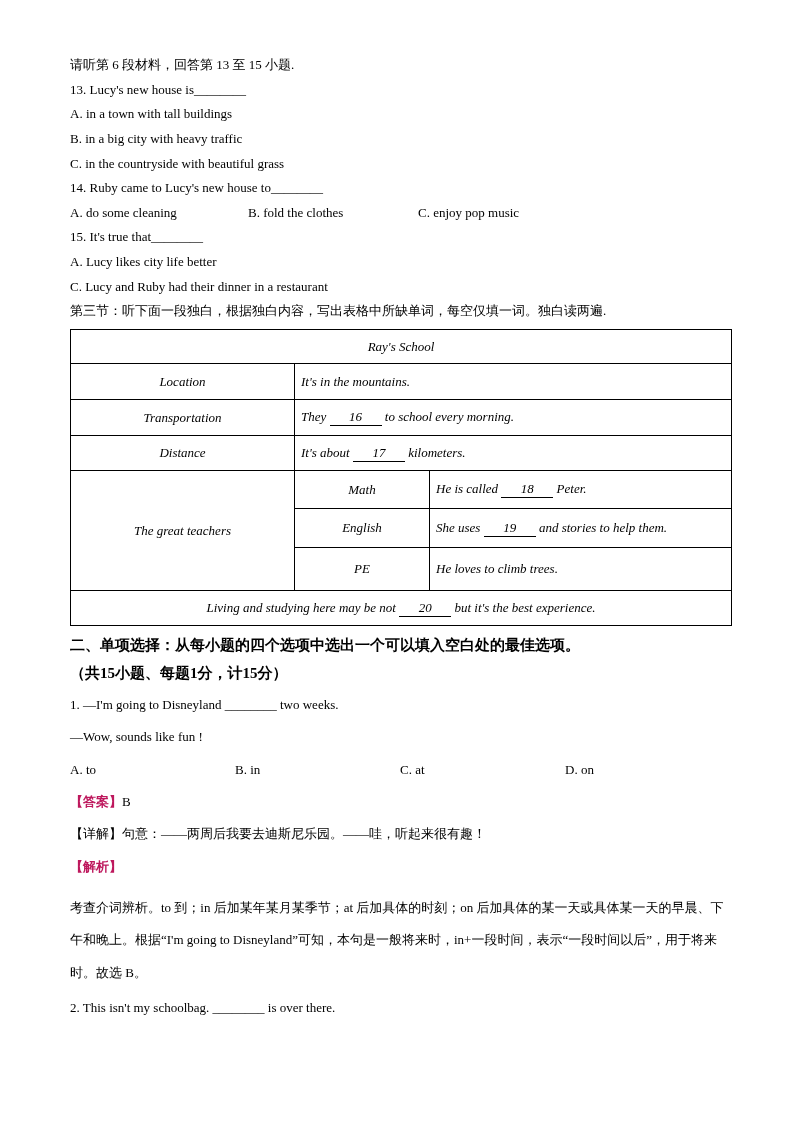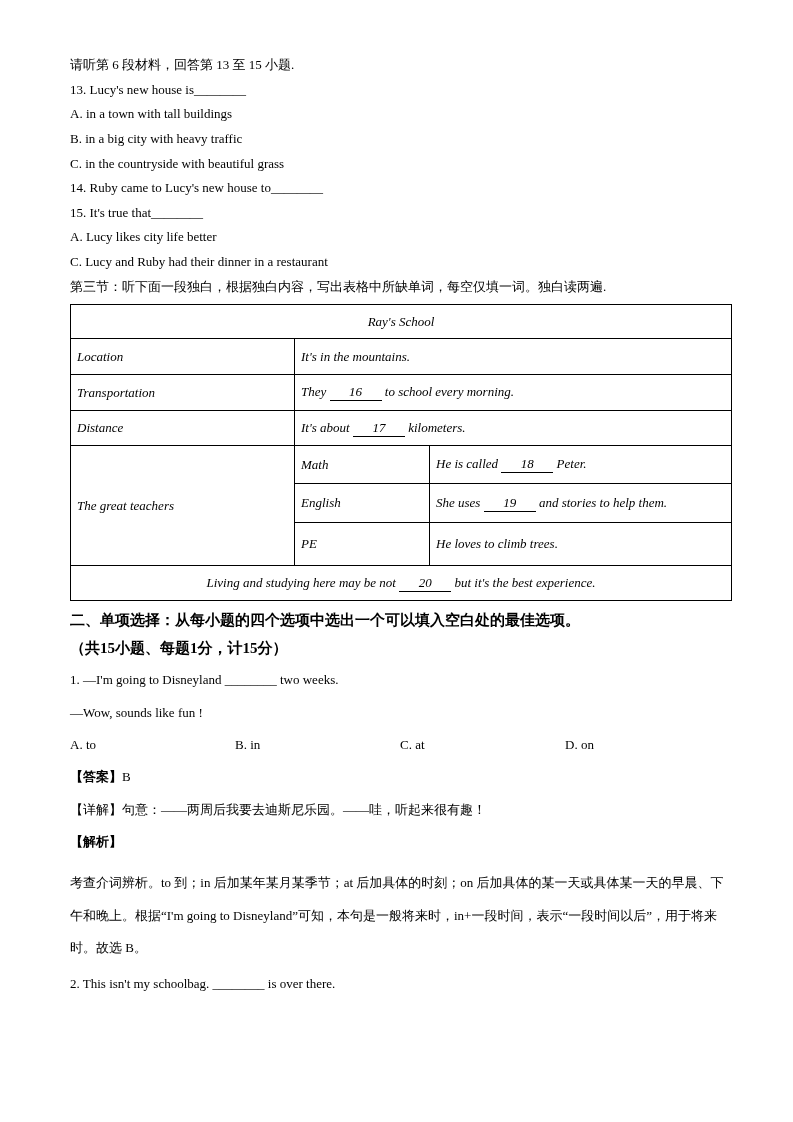--- a/index.html
+++ b/index.html
@@ -39,21 +39,21 @@
     width: 662px;
     margin: 4px 0 10px 0;
     table-layout: fixed;
     font-style: italic;
   }
   table.fill-table td {
     border: 1px solid #000;
     padding: 2px 6px;
     vertical-align: middle;
   }
-  td.c-label { }
+  td.c-label { text-align: center; }
   td.c-content { text-align: left; padding-left: 12px; }
   td.c-title { text-align: center; height: 29px; }
   td.c-footer { text-align: center; height: 30px; }
   .blank {
     display: inline-block;
     min-width: 26px;
     padding: 0 13px;
     text-align: center;
     border-bottom: 1px solid #000;
   }
@@ -65,37 +65,38 @@
   .sec-choice p.multiline {
     line-height: 2.5;
     margin: 0 0 12px 0;
   }
   .h-bold {
     font-size: 15px;
     font-weight: bold;
     margin: 0 0 10px 0 !important;
     line-height: 1.2 !important;
   }
-  .blue { color: #000000; }
+  .blue { color: #be185d; }
   .bold { font-weight: bold; }
 </style>
 </head>
 <body>
 
 <div class="page">
 
   <div class="sec-listen">
     <p>请听第 6 段材料，回答第 13 至 15 小题.</p>
 
     <p>13. Lucy's new house is________</p>
     <p>A. in a town with tall buildings</p>
     <p>B. in a big city with heavy traffic</p>
     <p>C. in the countryside with beautiful grass</p>
 
     <p>14. Ruby came to Lucy's new house to________</p>
+    <p class="opt-row"><span class="w178">A. do some cleaning</span><span class="w170">B. fold the clothes</span><span>C. enjoy pop music</span></p>
 
     <p>15. It's true that________</p>
     <p>A. Lucy likes city life better</p>
     <p>C. Lucy and Ruby had their dinner in a restaurant</p>
 
     <p>第三节：听下面一段独白，根据独白内容，写出表格中所缺单词，每空仅填一词。独白读两遍.</p>
   </div>
 
   <table class="fill-table">
     <colgroup>

